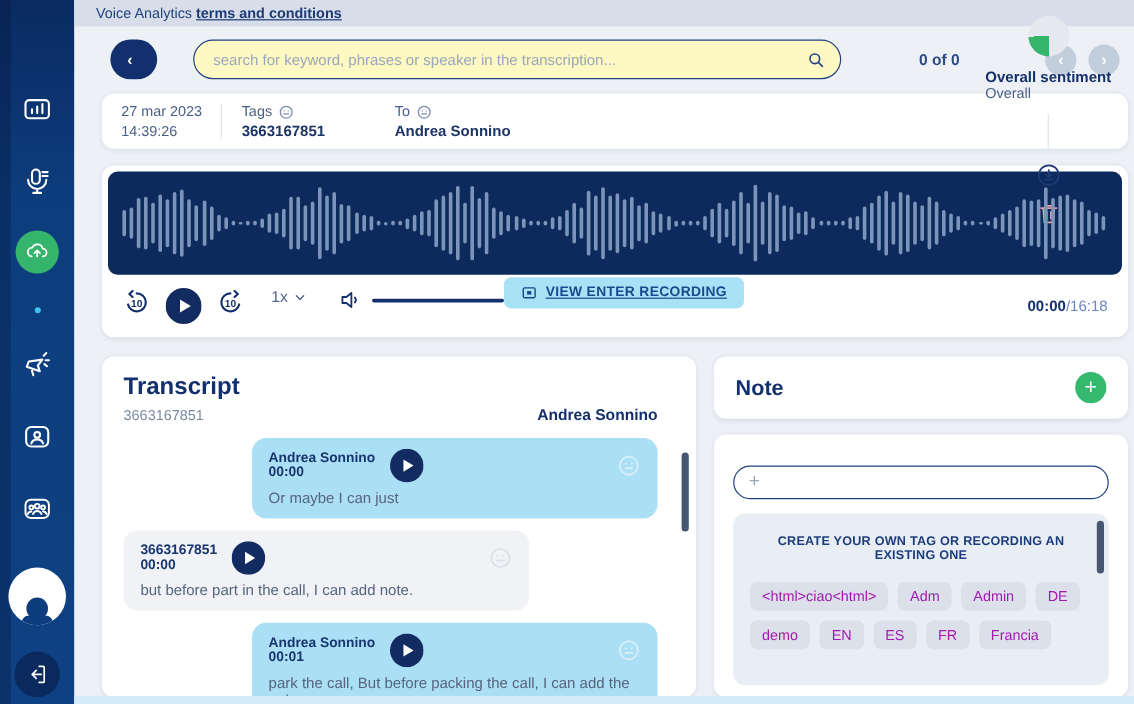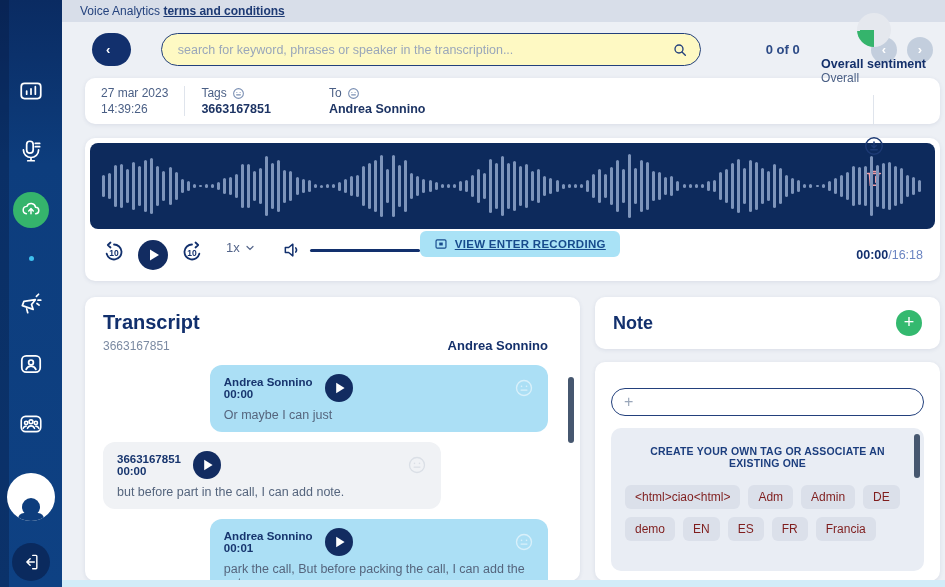--- a/index.html
+++ b/index.html
@@ -121,21 +121,21 @@
   .tag-search { margin-top:12px; height:28px; border:1px solid #23407c; border-radius:14px; background:#fff;
     display:flex; align-items:center; padding:0 12px; }
   .tag-search input { flex:1; border:none; outline:none; font-size:11.5px; color:#3c4c66; background:transparent; font-family:inherit; }
   .tag-search input::placeholder { color:#9aa7ba; }
   .tag-plus { color:#9aa7ba; font-size:16px; cursor:pointer; }
   .tags-box { margin-top:12px; flex:1; background:#e9edf4; border-radius:10px; padding:14px 14px 10px 14px;
     position:relative; overflow:hidden; }
   .tags-empty-title { text-align:center; font-size:15px; font-weight:bold; color:#11306b; }
   .tags-empty-sub { text-align:center; font-size:10.5px; font-weight:bold; color:#1c3e7e; margin-top:3px; letter-spacing:.2px; }
   .chips { margin-top:16px; display:flex; flex-wrap:wrap; gap:8px 8px; }
-  .chip { background:#dbe0ea; border-radius:6px; padding:5px 10px; font-size:12px; color:#7f1d1d; cursor:pointer; white-space:nowrap; }
+  .chip { background:#dbe0ea; border-radius:6px; padding:5px 10px; font-size:12px; color:#a21caf; cursor:pointer; white-space:nowrap; }
   .tags-thumb { position:absolute; right:4px; top:6px; width:6px; height:44px; border-radius:3px; background:#46576f; cursor:pointer; }
 
   .footer-strip { position:absolute; left:0; right:0; bottom:0; height:7px; background:#d2ecf8; }
 </style>
 </head>
 <body>
 
 <aside class="sidebar">
   <div style="height:76px"></div>
   <div class="side-icn">
@@ -558,21 +558,21 @@
     <div class="right-col">
       <div class="card note-card">
         <span class="panel-title">Note</span>
         <button class="plus-btn">+</button>
       </div>
       <div class="card tags-card">
         <div class="tag-search">
           <span class="tag-plus">+</span>
         </div>
         <div class="tags-box">
-          <div class="tags-empty-sub">CREATE YOUR OWN TAG OR ASSOCIATE AN EXISTING ONE</div>
+          <div class="tags-empty-sub">CREATE YOUR OWN TAG OR RECORDING AN EXISTING ONE</div>
           <div class="chips">
               <span class="chip">&lt;html&gt;ciao&lt;html&gt;</span>
               <span class="chip">Adm</span>
               <span class="chip">Admin</span>
               <span class="chip">DE</span>
               <span class="chip">demo</span>
               <span class="chip">EN</span>
               <span class="chip">ES</span>
               <span class="chip">FR</span>
               <span class="chip">Francia</span>

